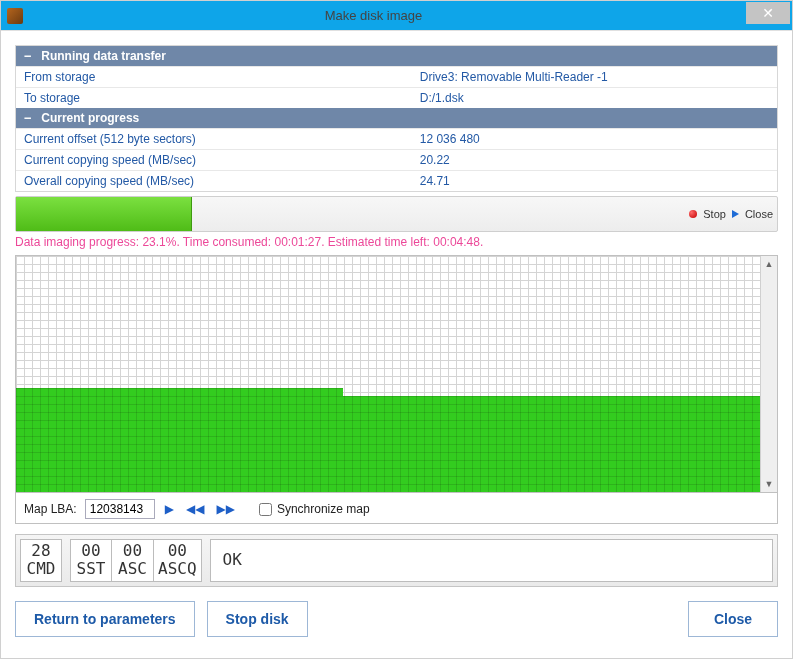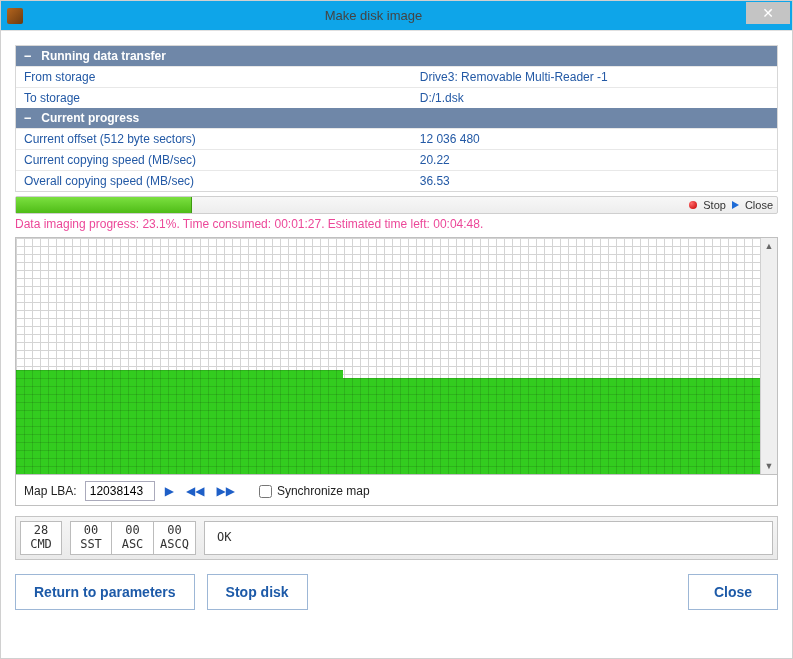--- a/index.html
+++ b/index.html
@@ -75,21 +75,21 @@
     color: #2359a5;
     font-size: 12px;
     vertical-align: middle;
   }
   table.info td.label { width: 52%; }
   
   .progress-row {
     display: flex;
     align-items: center;
     margin-top: 4px;
-    height: 18px;
+    height: 36px;
     border: 1px solid #cfcfcf;
     background: linear-gradient(#f7f7f7,#ededed);
     border-radius: 2px;
     position: relative;
   }
   .progress-fill {
     height: 100%;
     background: linear-gradient(#7be040,#4fbc17);
     width: 23.1%;
     border-right: 1px solid #3e9a10;
@@ -192,21 +192,21 @@
     background: linear-gradient(#f5f5f5,#eaeaea);
     padding: 4px;
     display:flex;
     gap:0;
   }
   .cell {
     border:1px solid #bcbcbc;
     background:#fff;
     text-align:center;
     font-family: "Consolas", monospace;
-    font-size:12px;
+    font-size:16px;
     color:#333;
     padding:2px 4px;
     line-height:1.15;
   }
   .cell.single { min-width:42px; }
   .cell-group { display:flex; }
   .cell-group .cell { border-left:none; }
   .cell-group .cell:first-child { border-left:1px solid #bcbcbc; }
   .cell.ok { flex:1; text-align:left; padding-left:12px; display:flex;align-items:center;}
   .gap { width:8px; }
@@ -270,21 +270,21 @@
           <tr>
         <td class="label">Current offset (512 byte sectors)</td>
         <td>12 036 480</td>
       </tr>
       <tr>
         <td class="label">Current copying speed (MB/sec)</td>
         <td>20.22</td>
       </tr>
       <tr>
         <td class="label">Overall copying speed (MB/sec)</td>
-        <td>36.53</td>
+        <td>24.71</td>
       </tr>
     </tbody>
       </table>
   </div>
 
   <div class="progress-row">
     <div class="progress-fill" style="width: 23.1%;"></div>
     <div class="progress-controls">
       <span class="dot-stop"></span>
       <span>Stop</span>

